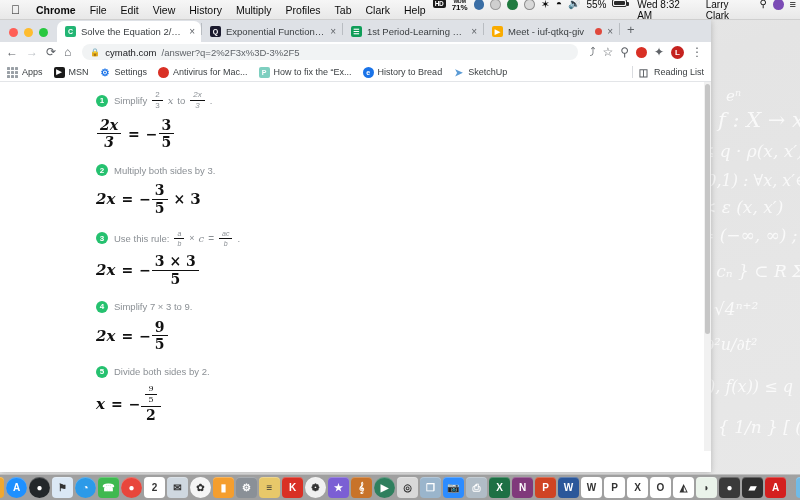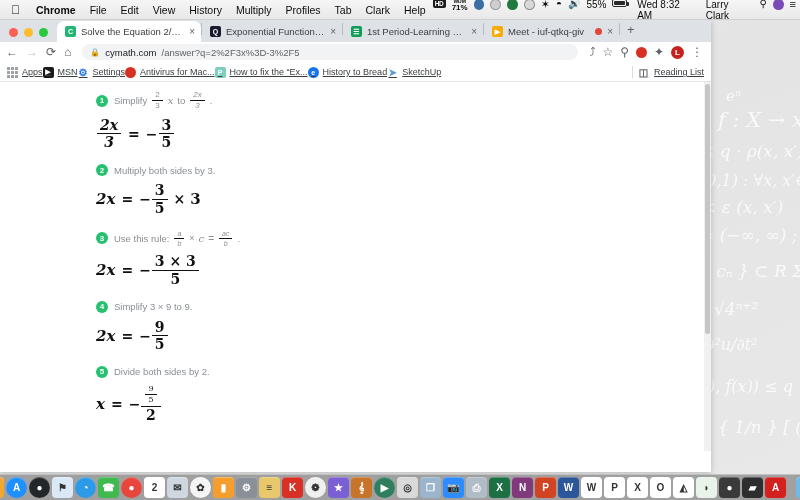--- a/index.html
+++ b/index.html
@@ -139,22 +139,22 @@
     background: #c5221f; color: #fff; font-size: 8px; font-weight: bold;
     display: flex; align-items: center; justify-content: center;
   }
   .ext-red { width: 11px; height: 11px; border-radius: 50%; background: #d93025; }
 
   
   #bookmarks {
     height: 19px; background: #fff;
     border-bottom: 1px solid #e3e5e8;
     display: flex; align-items: center;
-    padding: 0 7px; 
-    font-size: 9px; color: #3c4043; text-decoration: underline;
+    padding: 0 7px; gap: 11px;
+    font-size: 9px; color: #3c4043;
   }
   .bm { display: flex; align-items: center; gap: 4px; white-space: nowrap; }
   .bm-ico {
     width: 11px; height: 11px; border-radius: 2px; flex: none;
     display: flex; align-items: center; justify-content: center;
     font-size: 7px; color: #fff; font-weight: bold;
   }
   #apps-grid {
     width: 11px; height: 11px; display: grid;
     grid-template-columns: repeat(3, 1fr); grid-template-rows: repeat(3, 1fr);
@@ -505,21 +505,21 @@
           <span class="frac big">
             <span class="num">3 × 3</span>
             <span class="den">5</span>
           </span>
         </div>
       </div>
 
       <div class="step-block">
         <div class="step-head">
           <span class="step-num">4</span>
-          <span>Simplify  3 × 9  to  9.</span>
+          <span>Simplify  7 × 3  to  9.</span>
         </div>
         <div class="eq-row">
           <span class="eq-big">2x</span>
           <span class="eq-op">=</span>
           <span class="eq-neg">−</span>
           <span class="frac big">
             <span class="num">9</span>
             <span class="den">5</span>
           </span>
         </div>

